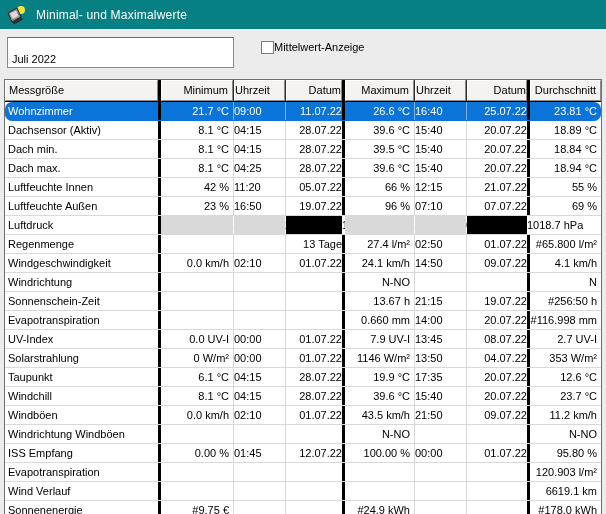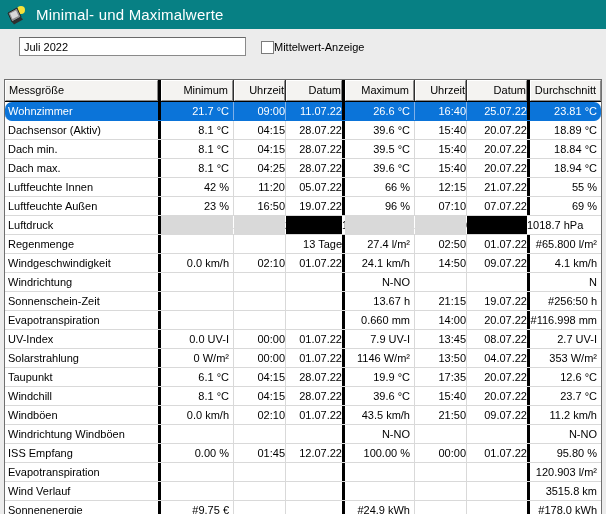--- a/index.html
+++ b/index.html
@@ -4,47 +4,47 @@
 <style>
   html,body{margin:0;padding:0;}
   body{width:606px;height:514px;overflow:hidden;background:#ececec;}
   .window{position:relative;width:606px;height:514px;background:#ececec;
           font-family:"Liberation Sans",sans-serif;font-size:11px;color:#000;}
 
   
   .titlebar{position:absolute;left:0;top:0;width:606px;height:29px;
             background:var(--titlebar,#078084);display:flex;align-items:center;}
   .app-icon{margin-left:7px;width:20px;height:20px;display:inline-block;}
-  .title{color:#fff;font-size:15px;margin-left:9px;letter-spacing:.2px;}
+  .title{color:#fff;font-size:12px;margin-left:9px;letter-spacing:.2px;}
 
   
-  .period-input{position:absolute;left:19px;top:37px;width:219px;height:17px;
+  .period-input{position:absolute;left:7px;top:37px;width:219px;height:17px;
                 border:1px solid #8a8a8a;border-top-color:#696969;background:#fff;
-                font:11px "Liberation Sans",sans-serif;padding:0 2px 0 4px;}
+                font:11px "Liberation Sans",sans-serif;padding:12px 2px 0 4px;}
   .checkbox-row{position:absolute;left:261px;top:40px;height:14px;
                 display:flex;align-items:center;cursor:default;}
   .checkbox{width:11px;height:11px;background:#fff;border:1px solid #7b7b7b;box-sizing:content-box;}
 
   
   .table{position:absolute;left:4px;top:79px;width:596px;background:#fff;
          border:1px solid #6f6f6f;}
   .row{display:grid;
        grid-template-columns:153px 3px 72px 1px 51px 1px 56px 3px 69px 1px 51px 1px 60px 3px 71px;
        height:19px;line-height:18px;border-bottom:1px solid #d9d9d9;box-sizing:border-box;}
   .row:last-child{border-bottom:none;}
   .header{height:22px;line-height:19px;border-bottom:1px solid #000;}
   .header .cell{background:#f4f3f1;border-top:1px solid #fff;border-left:1px solid #fff;
                 border-right:1px solid #8a8a8a;border-bottom:1px solid #8a8a8a;box-sizing:border-box;}
   .sep{height:100%;}
   .sep.thick{background:#000;}
   .row .sep.thin{background:#d9d9d9;}
   .header .sep.thin{background:#2e2e2e;}
   .c-name{text-align:left;padding-left:3px;white-space:nowrap;overflow:hidden;}
   .c-val{text-align:right;padding-right:4px;white-space:nowrap;}
-  .c-time{text-align:right;white-space:nowrap;}
+  .c-time{text-align:left;white-space:nowrap;}
   .c-date{text-align:right;white-space:nowrap;}
   .row.selected{background:var(--sel,#0b74d9);color:#fff;border-bottom-color:var(--sel,#0b74d9);border-radius:7px;}
   .row.selected .sep.thin{background:#7fb0e8;}
 </style>
 </head>
 <body>
 
 <div class="window">
 
   <div class="titlebar">
@@ -432,21 +432,21 @@
           <div class="c-time"></div>
           <div class="sep thin"></div>
           <div class="c-date"></div>
           <div class="sep thick"></div>
           <div class="c-val"></div>
           <div class="sep thin"></div>
           <div class="c-time"></div>
           <div class="sep thin"></div>
           <div class="c-date"></div>
           <div class="sep thick"></div>
-          <div class="c-val">3515.8 km</div>
+          <div class="c-val">6619.1 km</div>
         </div>
         <div class="row">
           <div class="c-name">Sonnenenergie</div>
           <div class="sep thick"></div>
           <div class="c-val">#9.75 €</div>
           <div class="sep thin"></div>
           <div class="c-time"></div>
           <div class="sep thin"></div>
           <div class="c-date"></div>
           <div class="sep thick"></div>

